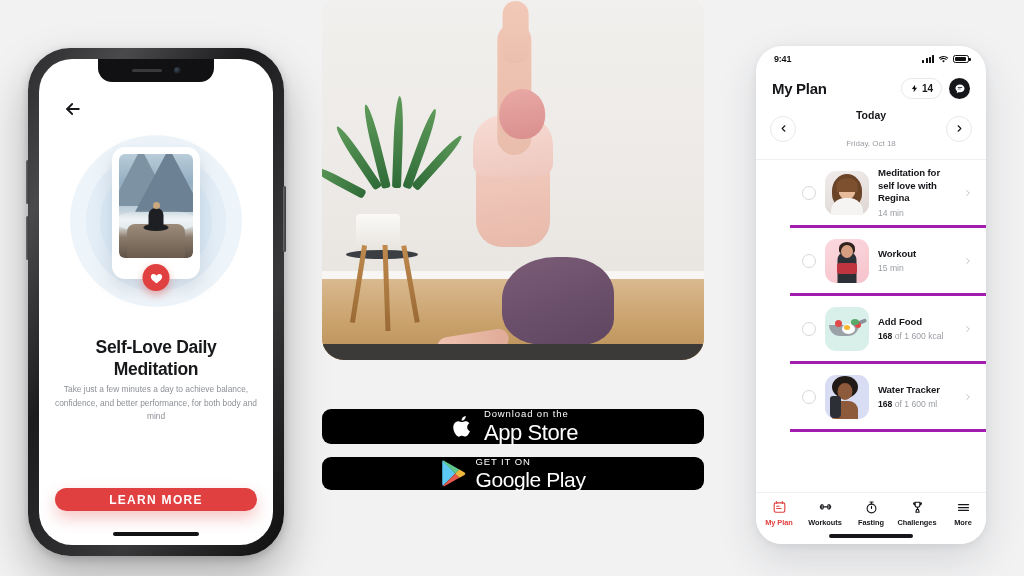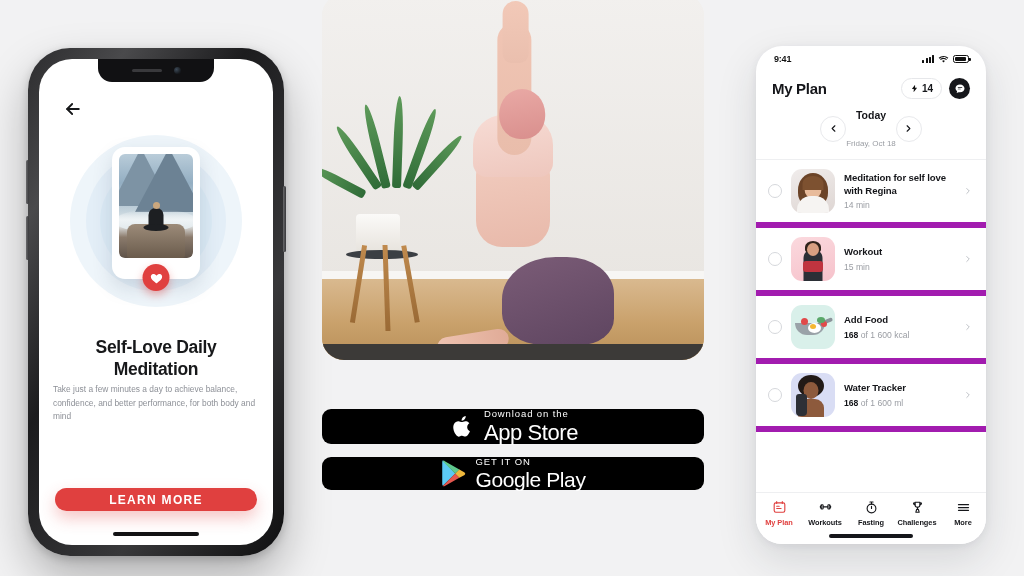--- a/index.html
+++ b/index.html
@@ -102,21 +102,21 @@
     display: flex; align-items: center; justify-content: center;
     box-shadow: 0 4px 9px rgba(224,64,63,.4); cursor: pointer;
   }
 
   .l-title {
     position: absolute; top: 278px; left: 16px; right: 16px; text-align: center;
     font-size: 17.5px; font-weight: 700; color: #17181a; line-height: 1.24;
     letter-spacing: -.3px;
   }
   .l-sub {
-    position: absolute; top: 324px; left: 14px; right: 14px; text-align: left;
+    position: absolute; top: 324px; left: 14px; right: 14px; text-align: center;
     font-size: 8.4px; color: #8d9097; line-height: 1.62;
   }
   .learn-btn {
     position: absolute; bottom: 34px; left: 16px; right: 16px; height: 23px;
     background: #e0403f; border-radius: 16px; border: none; cursor: pointer;
     color: #fff; font-size: 12px; font-weight: 700; letter-spacing: 1.3px;
     font-family: Liberation Sans, sans-serif;
     box-shadow: 0 7px 16px rgba(224,64,63,.3);
   }
   .home-ind {
@@ -223,35 +223,35 @@
     display: flex; align-items: center; gap: 3px; height: 21px; padding: 0 8px;
     border: 1px solid #e6e7ea; border-radius: 11px; cursor: pointer;
   }
   .streak-num { font-size: 10px; font-weight: 600; color: #15161a; }
   .chat-btn {
     width: 21px; height: 21px; border-radius: 50%; background: #16171b;
     display: flex; align-items: center; justify-content: center; cursor: pointer;
   }
 
   .date-nav {
-    display: flex; align-items: center; justify-content: center;
+    display: flex; align-items: center; justify-content: space-between;
     padding: 0 14px 11px; border-bottom: 1px solid #eeeff1;
   }
   .nav-circle {
     width: 26px; height: 26px; border-radius: 50%; border: 1px solid #e8e9ec;
     display: flex; align-items: center; justify-content: center; cursor: pointer; background: #fff;
   }
   .date-center { text-align: center; }
   .date-today { font-size: 10.5px; font-weight: 700; color: #15161a; }
   .date-full { font-size: 8px; color: #9a9da3; margin-top: 18px; }
 
   .plan-list { }
   .plan-row {
     display: flex; align-items: center; gap: 9px; padding: 9px 13px 9px 12px;
-    border-bottom: 6px solid #a21caf; cursor: pointer; height: 68px;
+    border-bottom: 3px solid #a21caf; cursor: pointer; height: 68px; margin-left: 34px;
   }
   .radio { width: 14px; height: 14px; border-radius: 50%; border: 1.4px solid #d6d8dc; flex: none; cursor: pointer; }
   .thumb { width: 44px; height: 44px; border-radius: 11px; flex: none; overflow: hidden; position: relative; }
   .row-text { flex: 1; min-width: 0; }
   .row-title { font-size: 9.6px; font-weight: 700; color: #15161a; line-height: 1.33; letter-spacing: -.1px; }
   .row-meta { font-size: 8.6px; color: #9a9da3; margin-top: 3px; }
   .row-meta b { color: #15161a; font-weight: 700; }
 
   
   .th-med { background: linear-gradient(160deg,#f0eceb,#ded6d3); }

